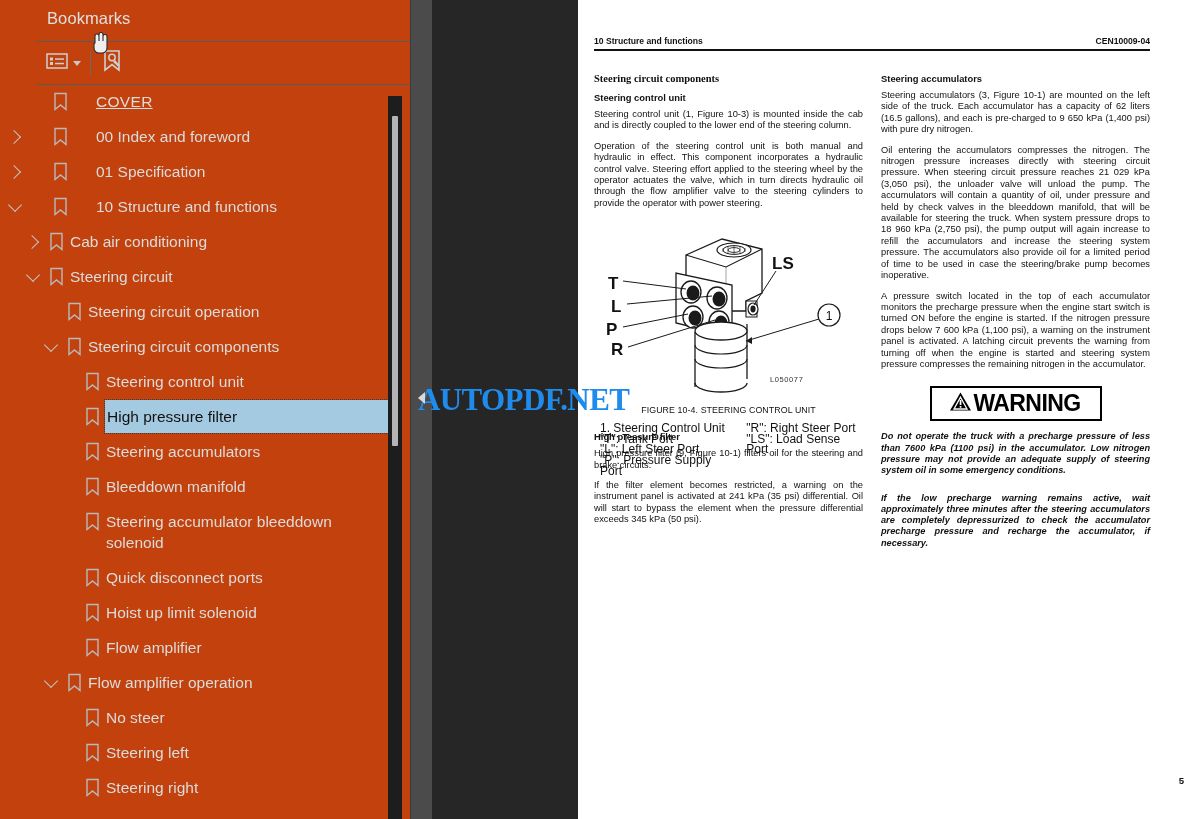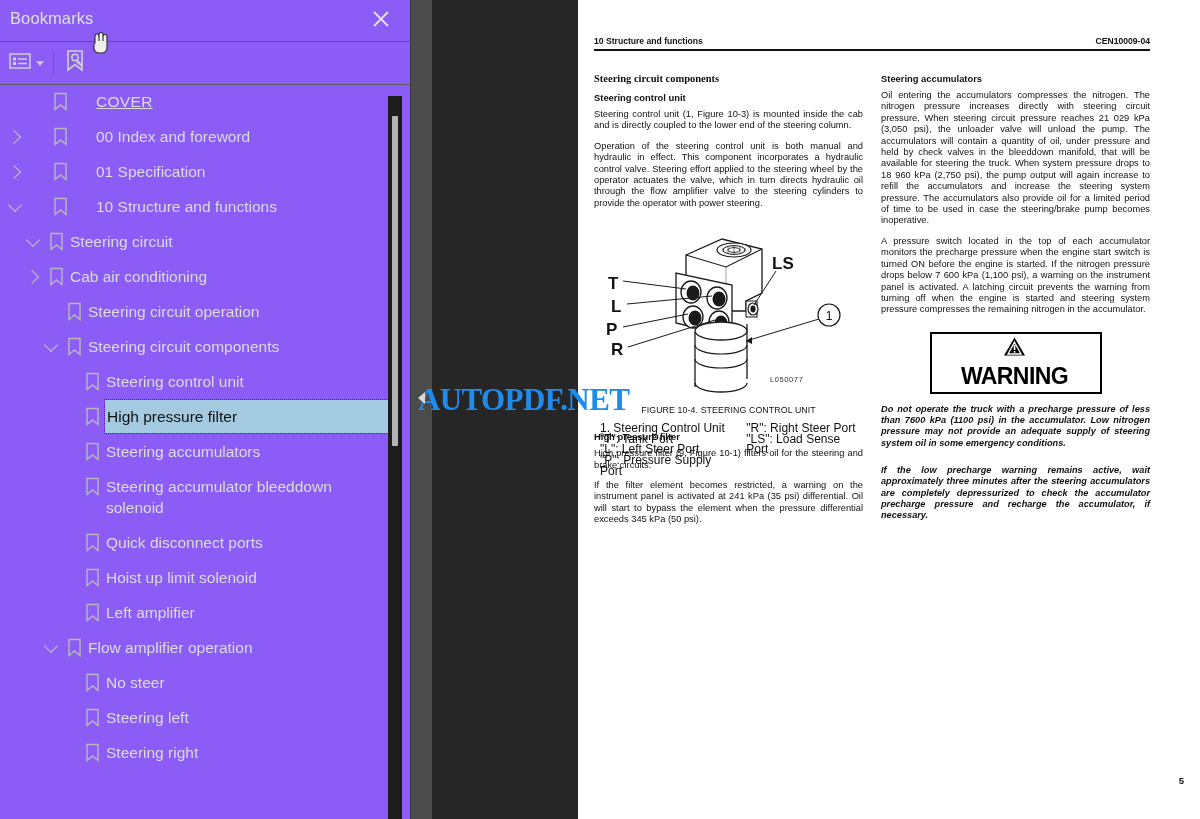--- a/index.html
+++ b/index.html
@@ -18,22 +18,23 @@
     height: 819px;
     overflow: hidden;
   }
 
   
   #bookmarks-panel {
     position: absolute;
     left: 0; top: 0;
     width: 410px;
     height: 819px;
-    background: #8b5cf6;
+    background: #c2410c;
     color: #d6d6d6;
+    padding-left: 37px;
   }
 
   #bm-header {
     position: relative;
     height: 41px;
     border-bottom: 1px solid #5a5a5a;
   }
   #bm-title {
     position: absolute;
     left: 10px; top: 9px;
@@ -277,21 +278,20 @@
   #warning-box {
     width: 158px;
     margin: 0 auto;
     border: 2.2px solid #000;
     padding: 2px 6px 3px 4px;
     display: flex;
     align-items: center;
     justify-content: center;
     gap: 2px;
     background: #fff;
-    flex-direction: column;
   }
   #warning-label {
     font-family: "Liberation Sans", sans-serif;
     font-size: 23px;
     font-weight: bold;
     letter-spacing: -0.6px;
     color: #000;
     line-height: 26px;
   }
   p.warn {
@@ -424,39 +424,39 @@
           </div>
           <div class="bm-ico">
             <svg width="15" height="19" viewBox="0 0 15 19">
               <path d="M2 1.5 H13 V17.5 L7.5 13 L2 17.5 Z" fill="none" stroke="#b9b9b9" stroke-width="1.4"></path>
             </svg>
           </div>
           <div class="bm-label">10 Structure and functions</div>
         </div>
         <div class="bm-row lvl2">
           <div class="bm-twisty">
-            <div class="tw expanded"></div>
-          </div>
-          <div class="bm-ico">
-            <svg width="15" height="19" viewBox="0 0 15 19">
-              <path d="M2 1.5 H13 V17.5 L7.5 13 L2 17.5 Z" fill="none" stroke="#b9b9b9" stroke-width="1.4"></path>
-            </svg>
-          </div>
-          <div class="bm-label">Steering circuit</div>
+            <div class="tw collapsed"></div>
+          </div>
+          <div class="bm-ico">
+            <svg width="15" height="19" viewBox="0 0 15 19">
+              <path d="M2 1.5 H13 V17.5 L7.5 13 L2 17.5 Z" fill="none" stroke="#b9b9b9" stroke-width="1.4"></path>
+            </svg>
+          </div>
+          <div class="bm-label">Cab air conditioning</div>
         </div>
         <div class="bm-row lvl2">
           <div class="bm-twisty">
-            <div class="tw collapsed"></div>
-          </div>
-          <div class="bm-ico">
-            <svg width="15" height="19" viewBox="0 0 15 19">
-              <path d="M2 1.5 H13 V17.5 L7.5 13 L2 17.5 Z" fill="none" stroke="#b9b9b9" stroke-width="1.4"></path>
-            </svg>
-          </div>
-          <div class="bm-label">Cab air conditioning</div>
+            <div class="tw expanded"></div>
+          </div>
+          <div class="bm-ico">
+            <svg width="15" height="19" viewBox="0 0 15 19">
+              <path d="M2 1.5 H13 V17.5 L7.5 13 L2 17.5 Z" fill="none" stroke="#b9b9b9" stroke-width="1.4"></path>
+            </svg>
+          </div>
+          <div class="bm-label">Steering circuit</div>
         </div>
         <div class="bm-row lvl3">
           <div class="bm-twisty empty"></div>
           <div class="bm-ico">
             <svg width="15" height="19" viewBox="0 0 15 19">
               <path d="M2 1.5 H13 V17.5 L7.5 13 L2 17.5 Z" fill="none" stroke="#b9b9b9" stroke-width="1.4"></path>
             </svg>
           </div>
           <div class="bm-label">Steering circuit operation</div>
         </div>
@@ -499,20 +499,29 @@
           </div>
           <div class="bm-label">Steering accumulators</div>
         </div>
         <div class="bm-row lvl4">
           <div class="bm-twisty empty"></div>
           <div class="bm-ico">
             <svg width="15" height="19" viewBox="0 0 15 19">
               <path d="M2 1.5 H13 V17.5 L7.5 13 L2 17.5 Z" fill="none" stroke="#b9b9b9" stroke-width="1.4"></path>
             </svg>
           </div>
+          <div class="bm-label">Bleeddown manifold</div>
+        </div>
+        <div class="bm-row lvl4">
+          <div class="bm-twisty empty"></div>
+          <div class="bm-ico">
+            <svg width="15" height="19" viewBox="0 0 15 19">
+              <path d="M2 1.5 H13 V17.5 L7.5 13 L2 17.5 Z" fill="none" stroke="#b9b9b9" stroke-width="1.4"></path>
+            </svg>
+          </div>
           <div class="bm-label">Steering accumulator bleeddown solenoid</div>
         </div>
         <div class="bm-row lvl4">
           <div class="bm-twisty empty"></div>
           <div class="bm-ico">
             <svg width="15" height="19" viewBox="0 0 15 19">
               <path d="M2 1.5 H13 V17.5 L7.5 13 L2 17.5 Z" fill="none" stroke="#b9b9b9" stroke-width="1.4"></path>
             </svg>
           </div>
           <div class="bm-label">Quick disconnect ports</div>
@@ -526,21 +535,21 @@
           </div>
           <div class="bm-label">Hoist up limit solenoid</div>
         </div>
         <div class="bm-row lvl4">
           <div class="bm-twisty empty"></div>
           <div class="bm-ico">
             <svg width="15" height="19" viewBox="0 0 15 19">
               <path d="M2 1.5 H13 V17.5 L7.5 13 L2 17.5 Z" fill="none" stroke="#b9b9b9" stroke-width="1.4"></path>
             </svg>
           </div>
-          <div class="bm-label">Left amplifier</div>
+          <div class="bm-label">Flow amplifier</div>
         </div>
         <div class="bm-row lvl3">
           <div class="bm-twisty">
             <div class="tw expanded"></div>
           </div>
           <div class="bm-ico">
             <svg width="15" height="19" viewBox="0 0 15 19">
               <path d="M2 1.5 H13 V17.5 L7.5 13 L2 17.5 Z" fill="none" stroke="#b9b9b9" stroke-width="1.4"></path>
             </svg>
           </div>
@@ -676,20 +685,21 @@
             </div>
           </div>
 
           <div class="h-sub mt">High pressure filter</div>
           <p class="body">High pressure filter (9, Figure 10-1) filters oil for the steering and brake circuits.</p>
           <p class="body last">If the filter element becomes restricted, a warning on the instrument panel is activated at 241 kPa (35 psi) differential. Oil will start to bypass the element when the pressure differential exceeds 345 kPa (50 psi).</p>
         </div>
 
         <div class="col">
           <div class="h-sub">Steering accumulators</div>
+          <p class="body">Steering accumulators (3, Figure 10-1) are mounted on the left side of the truck. Each accumulator has a capacity of 62 liters (16.5 gallons), and each is pre-charged to 9 650 kPa (1,400 psi) with pure dry nitrogen.</p>
           <p class="body">Oil entering the accumulators compresses the nitrogen. The nitrogen pressure increases directly with steering circuit pressure. When steering circuit pressure reaches 21 029 kPa (3,050 psi), the unloader valve will unload the pump. The accumulators will contain a quantity of oil, under pressure and held by check valves in the bleeddown manifold, that will be available for steering the truck. When system pressure drops to 18 960 kPa (2,750 psi), the pump output will again increase to refill the accumulators and increase the steering system pressure. The accumulators also provide oil for a limited period of time to be used in case the steering/brake pump becomes inoperative.</p>
           <p class="body">A pressure switch located in the top of each accumulator monitors the precharge pressure when the engine start switch is turned ON before the engine is started. If the nitrogen pressure drops below 7 600 kPa (1,100 psi), a warning on the instrument panel is activated. A latching circuit prevents the warning from turning off when the engine is started and steering system pressure compresses the remaining nitrogen in the accumulator.</p>
 
           <div id="warning-wrap">
             <div id="warning-box">
               <span>
                 <svg width="23" height="21" viewBox="0 0 23 21">
                   <path d="M11.5 1.5 L22 19.5 L1 19.5 Z" fill="#000"></path>
                   <path d="M11.5 6.2 L18 18 L5 18 Z" fill="none" stroke="#fff" stroke-width="1.3"></path>
                   <rect x="10.7" y="9" width="1.7" height="5" fill="#fff"></rect>

